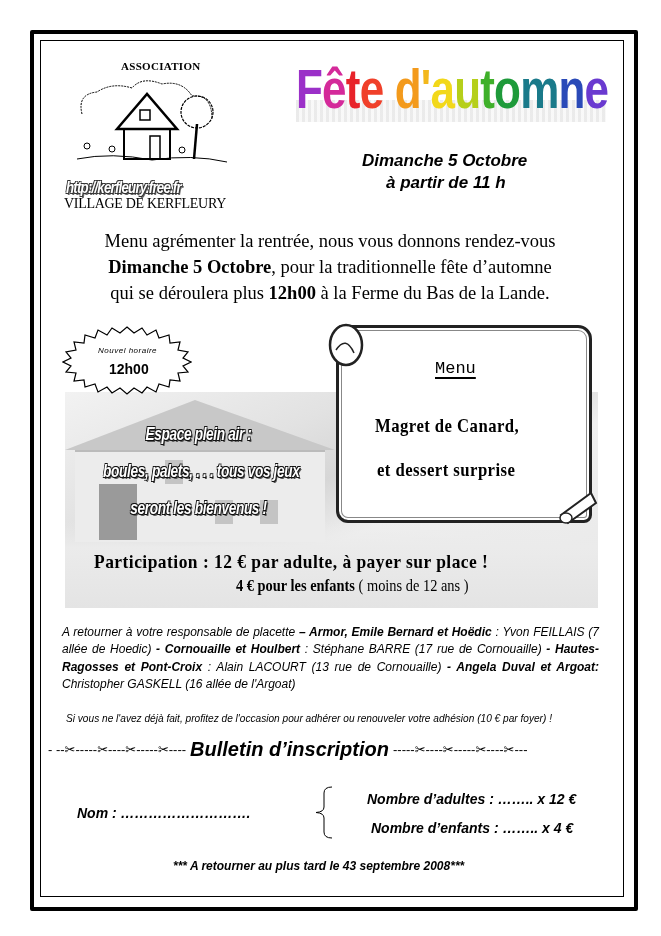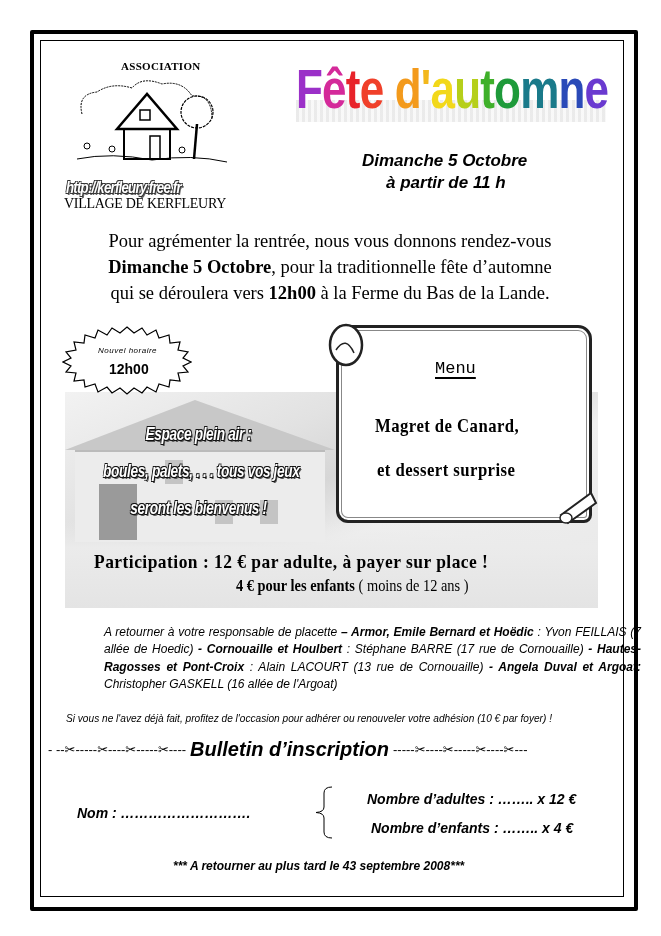--- a/index.html
+++ b/index.html
@@ -51,21 +51,21 @@
   .scroll-body { position:absolute; left:10px; top:10px; width:250px; height:192px; background:#fff; border:3px solid #222; border-radius:6px 14px 8px 12px;
     box-shadow: inset 0 0 0 2px #fff, inset 0 0 0 3px #888; }
   .menu-title { position:absolute; left:420px; top:359px; font-family:"Liberation Mono", monospace; font-size:17px; text-decoration:underline; text-decoration-thickness:2px; text-underline-offset:4px;margin-left:15px; }
   .menu-item { position:absolute; font-family:"Liberation Serif", serif; font-weight:bold; font-size:19px; transform:scaleX(0.88); transform-origin:left; white-space:nowrap; letter-spacing:0.5px; }
 
   .participation { position:absolute; left:94px; top:551px; font-family:"Liberation Serif", serif; font-weight:bold; font-size:19px; white-space:nowrap; transform:scaleX(0.92); transform-origin:left; letter-spacing:0.5px; }
   .children { position:absolute; left:236px; top:577px; font-family:"Liberation Serif", serif; font-size:16px; white-space:nowrap; transform:scaleX(0.9); transform-origin:left; }
   .children b { font-weight:bold; }
 
   
-  .return-info { position:absolute; left:62px; top:624px; width:537px; text-align:justify; font-family:"Liberation Sans", sans-serif; font-style:italic; font-size:12px; line-height:17.3px;margin-left:42px; }
+  .return-info { position:absolute; left:62px; top:624px; width:537px; text-align:justify; font-family:"Liberation Sans", sans-serif; font-style:italic; font-size:12px; line-height:17.3px; }
   .return-info b { font-weight:bold; }
 
   .membership { position:absolute; left:66px; top:712px; width:560px; font-family:"Liberation Sans", sans-serif; font-style:italic; font-size:11px; white-space:nowrap; transform:scaleX(0.92); transform-origin:left; }
 
   .cutline { position:absolute; left:48px; top:738px; width:570px; font-family:"Liberation Sans", sans-serif; font-size:14px; white-space:nowrap; letter-spacing:0; display:flex; align-items:center; }
   .cutline .bull { font-weight:bold; font-style:italic; font-size:20px; margin:0 4px; }
   .cutline .sc { font-size:13px; }
 
   .nom { position:absolute; left:77px; top:805px; font-family:"Liberation Sans", sans-serif; font-style:italic; font-weight:bold; font-size:14px; }
   .brace { position:absolute; left:312px; top:785px; width:22px; height:55px; }
@@ -98,23 +98,23 @@
 </div>
 
 <div class="title-shadow"></div>
 <div class="title" id="title"><span style="color: rgb(155, 48, 200);">F</span><span style="color: rgb(212, 42, 154);">ê</span><span style="color: rgb(232, 35, 42);">t</span><span style="color: rgb(240, 64, 42);">e</span><span style="color: rgb(0, 0, 0);">&nbsp;</span><span style="color: rgb(243, 154, 28);">d</span><span style="color: rgb(243, 184, 28);">'</span><span style="color: rgb(242, 216, 26);">a</span><span style="color: rgb(182, 207, 26);">u</span><span style="color: rgb(63, 176, 42);">t</span><span style="color: rgb(30, 154, 58);">o</span><span style="color: rgb(26, 122, 138);">m</span><span style="color: rgb(42, 74, 184);">n</span><span style="color: rgb(106, 58, 208);">e</span></div>
 <div class="date-block">
   <div>Dimanche 5 Octobre</div>
   <div>à partir de 11 h</div>
 </div>
 
 <div class="intro">
-  <div>Pour agrémenter la rentrée, nous vous donnons rendez-vous</div>
+  <div>Menu agrémenter la rentrée, nous vous donnons rendez-vous</div>
   <div><b>Dimanche 5 Octobre</b><span>, pour la traditionnelle fête d’automne</span></div>
-  <div><span>qui se déroulera vers </span><b>12h00</b><span> à la Ferme du Bas de la Lande.</span></div>
+  <div><span>qui se déroulera plus </span><b>12h00</b><span> à la Ferme du Bas de la Lande.</span></div>
 </div>
 
 <div class="photo">
   <div class="house">
     <div class="roof"></div>
     <div class="wall"></div>
     <div class="door"></div>
     <div class="win" style="left:100px;top:60px;"></div>
     <div class="win" style="left:150px;top:100px;"></div>
     <div class="win" style="left:195px;top:100px;"></div>

